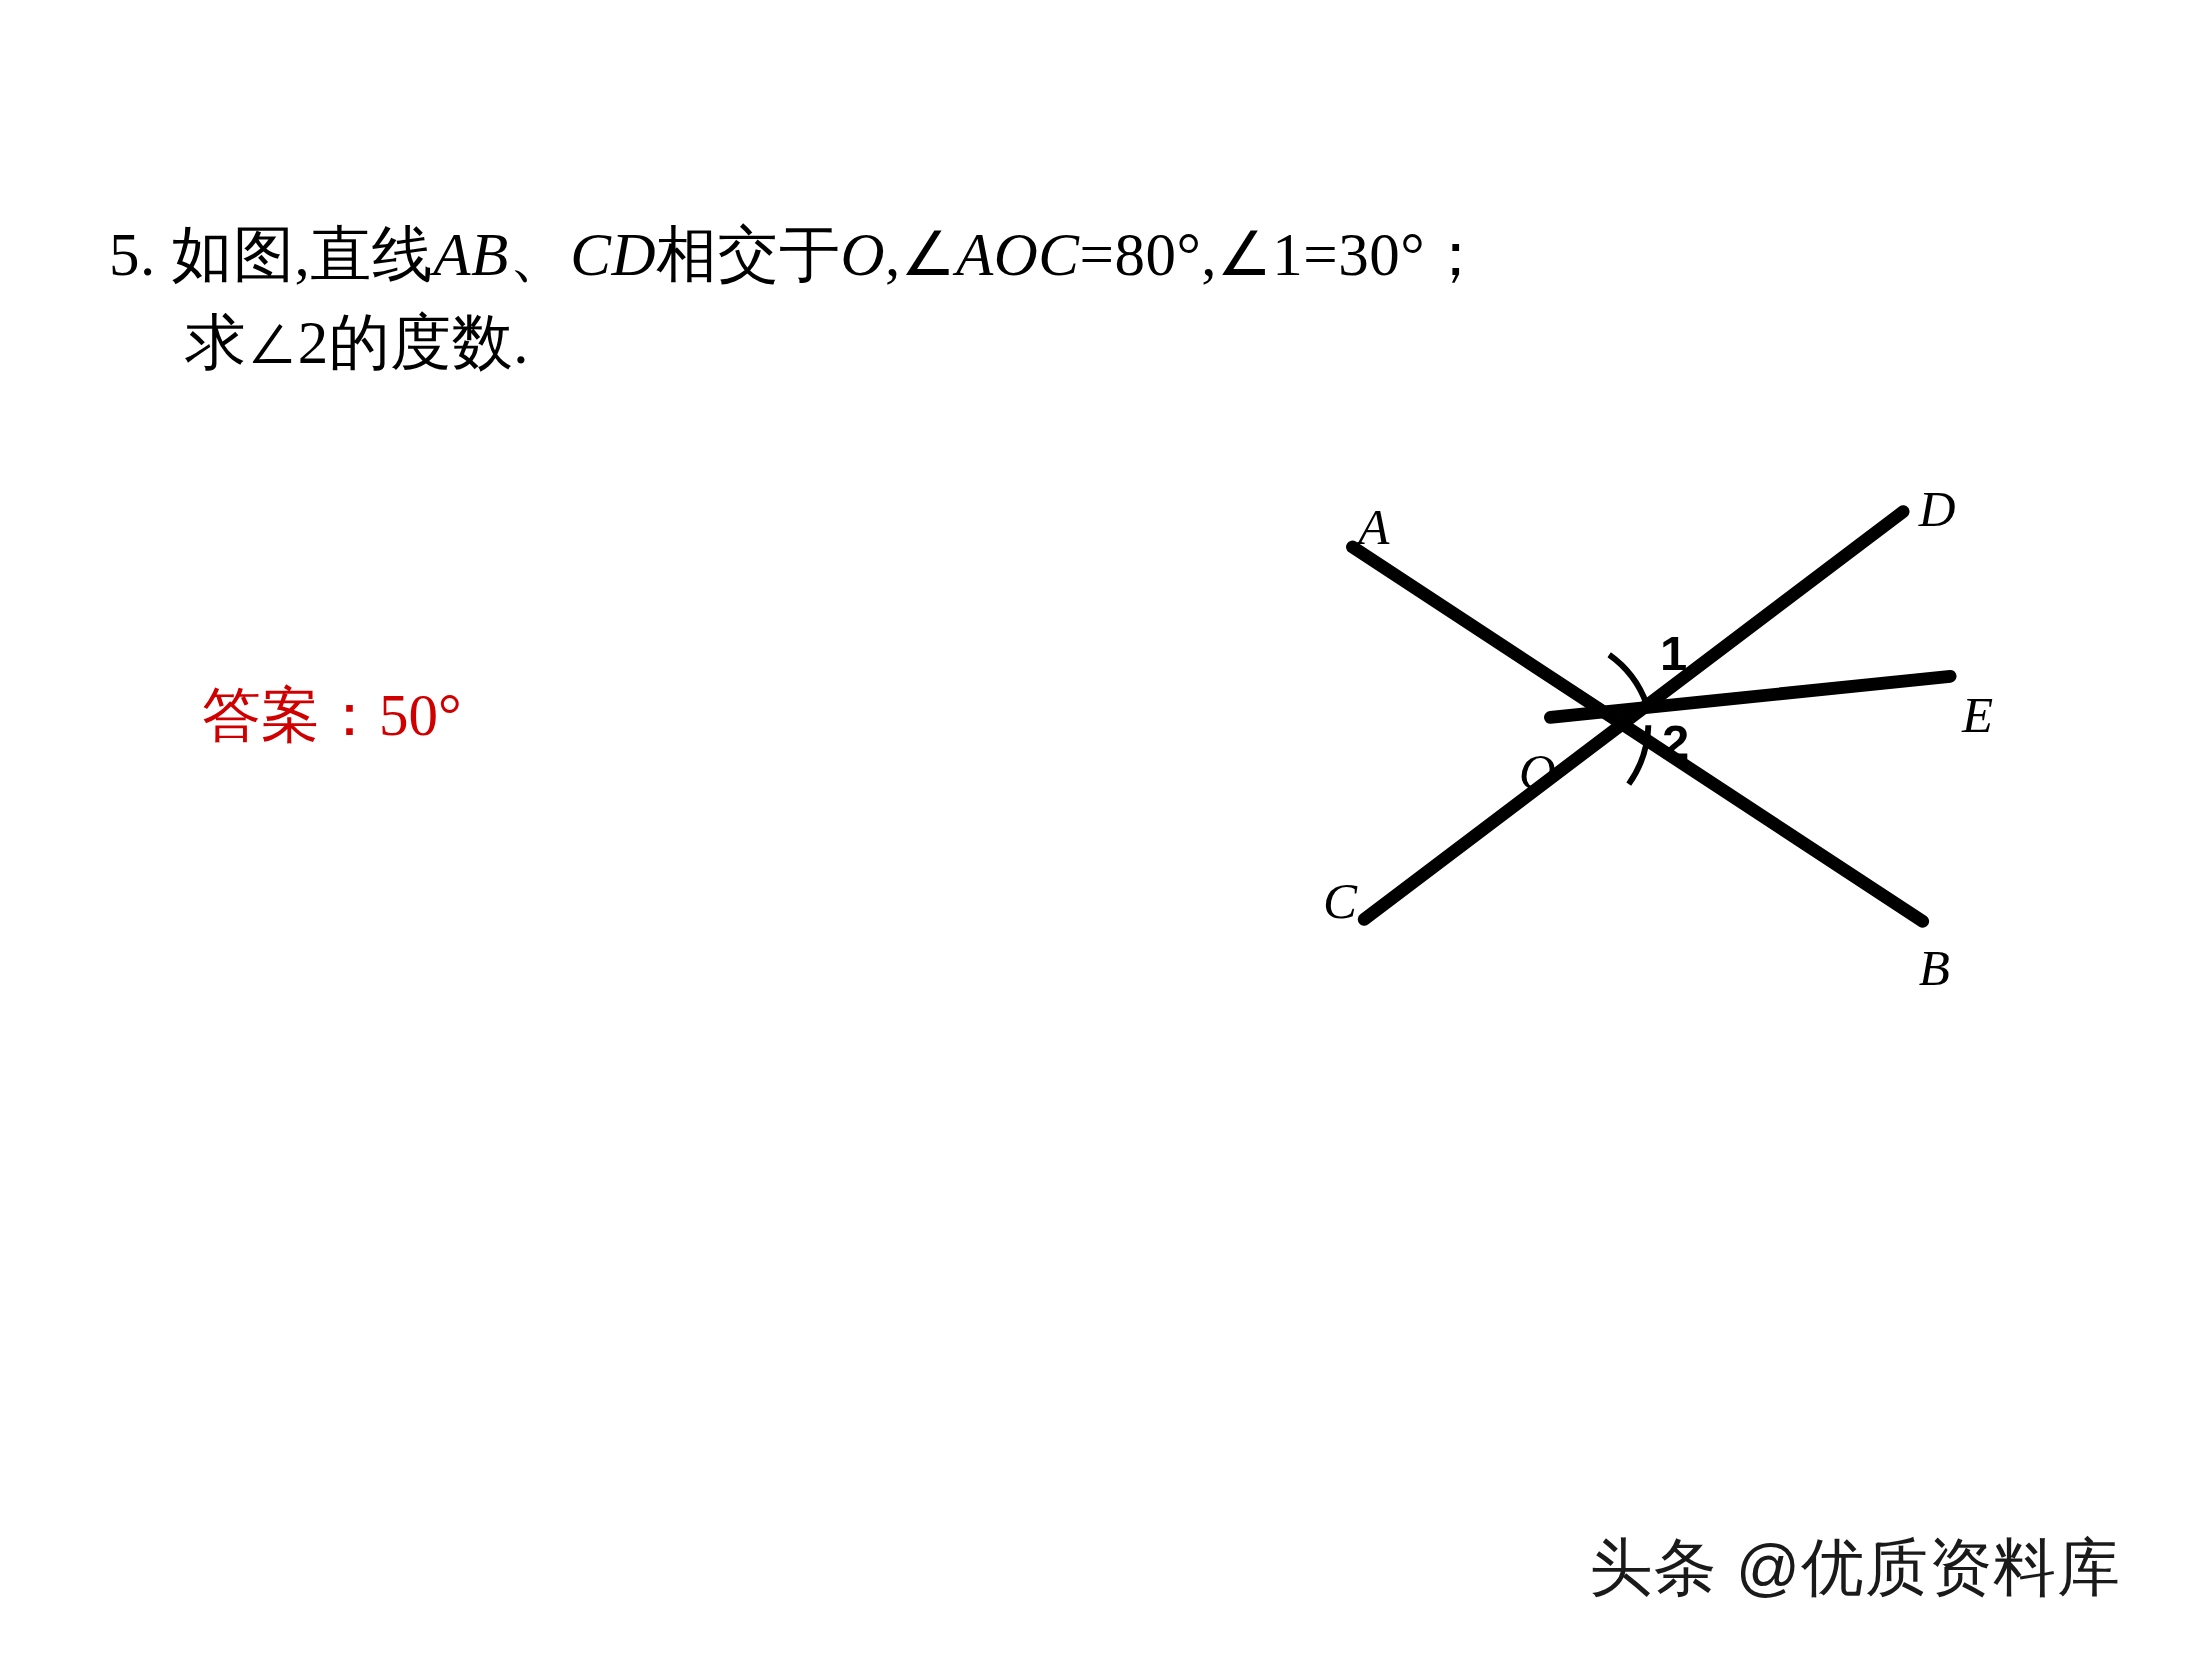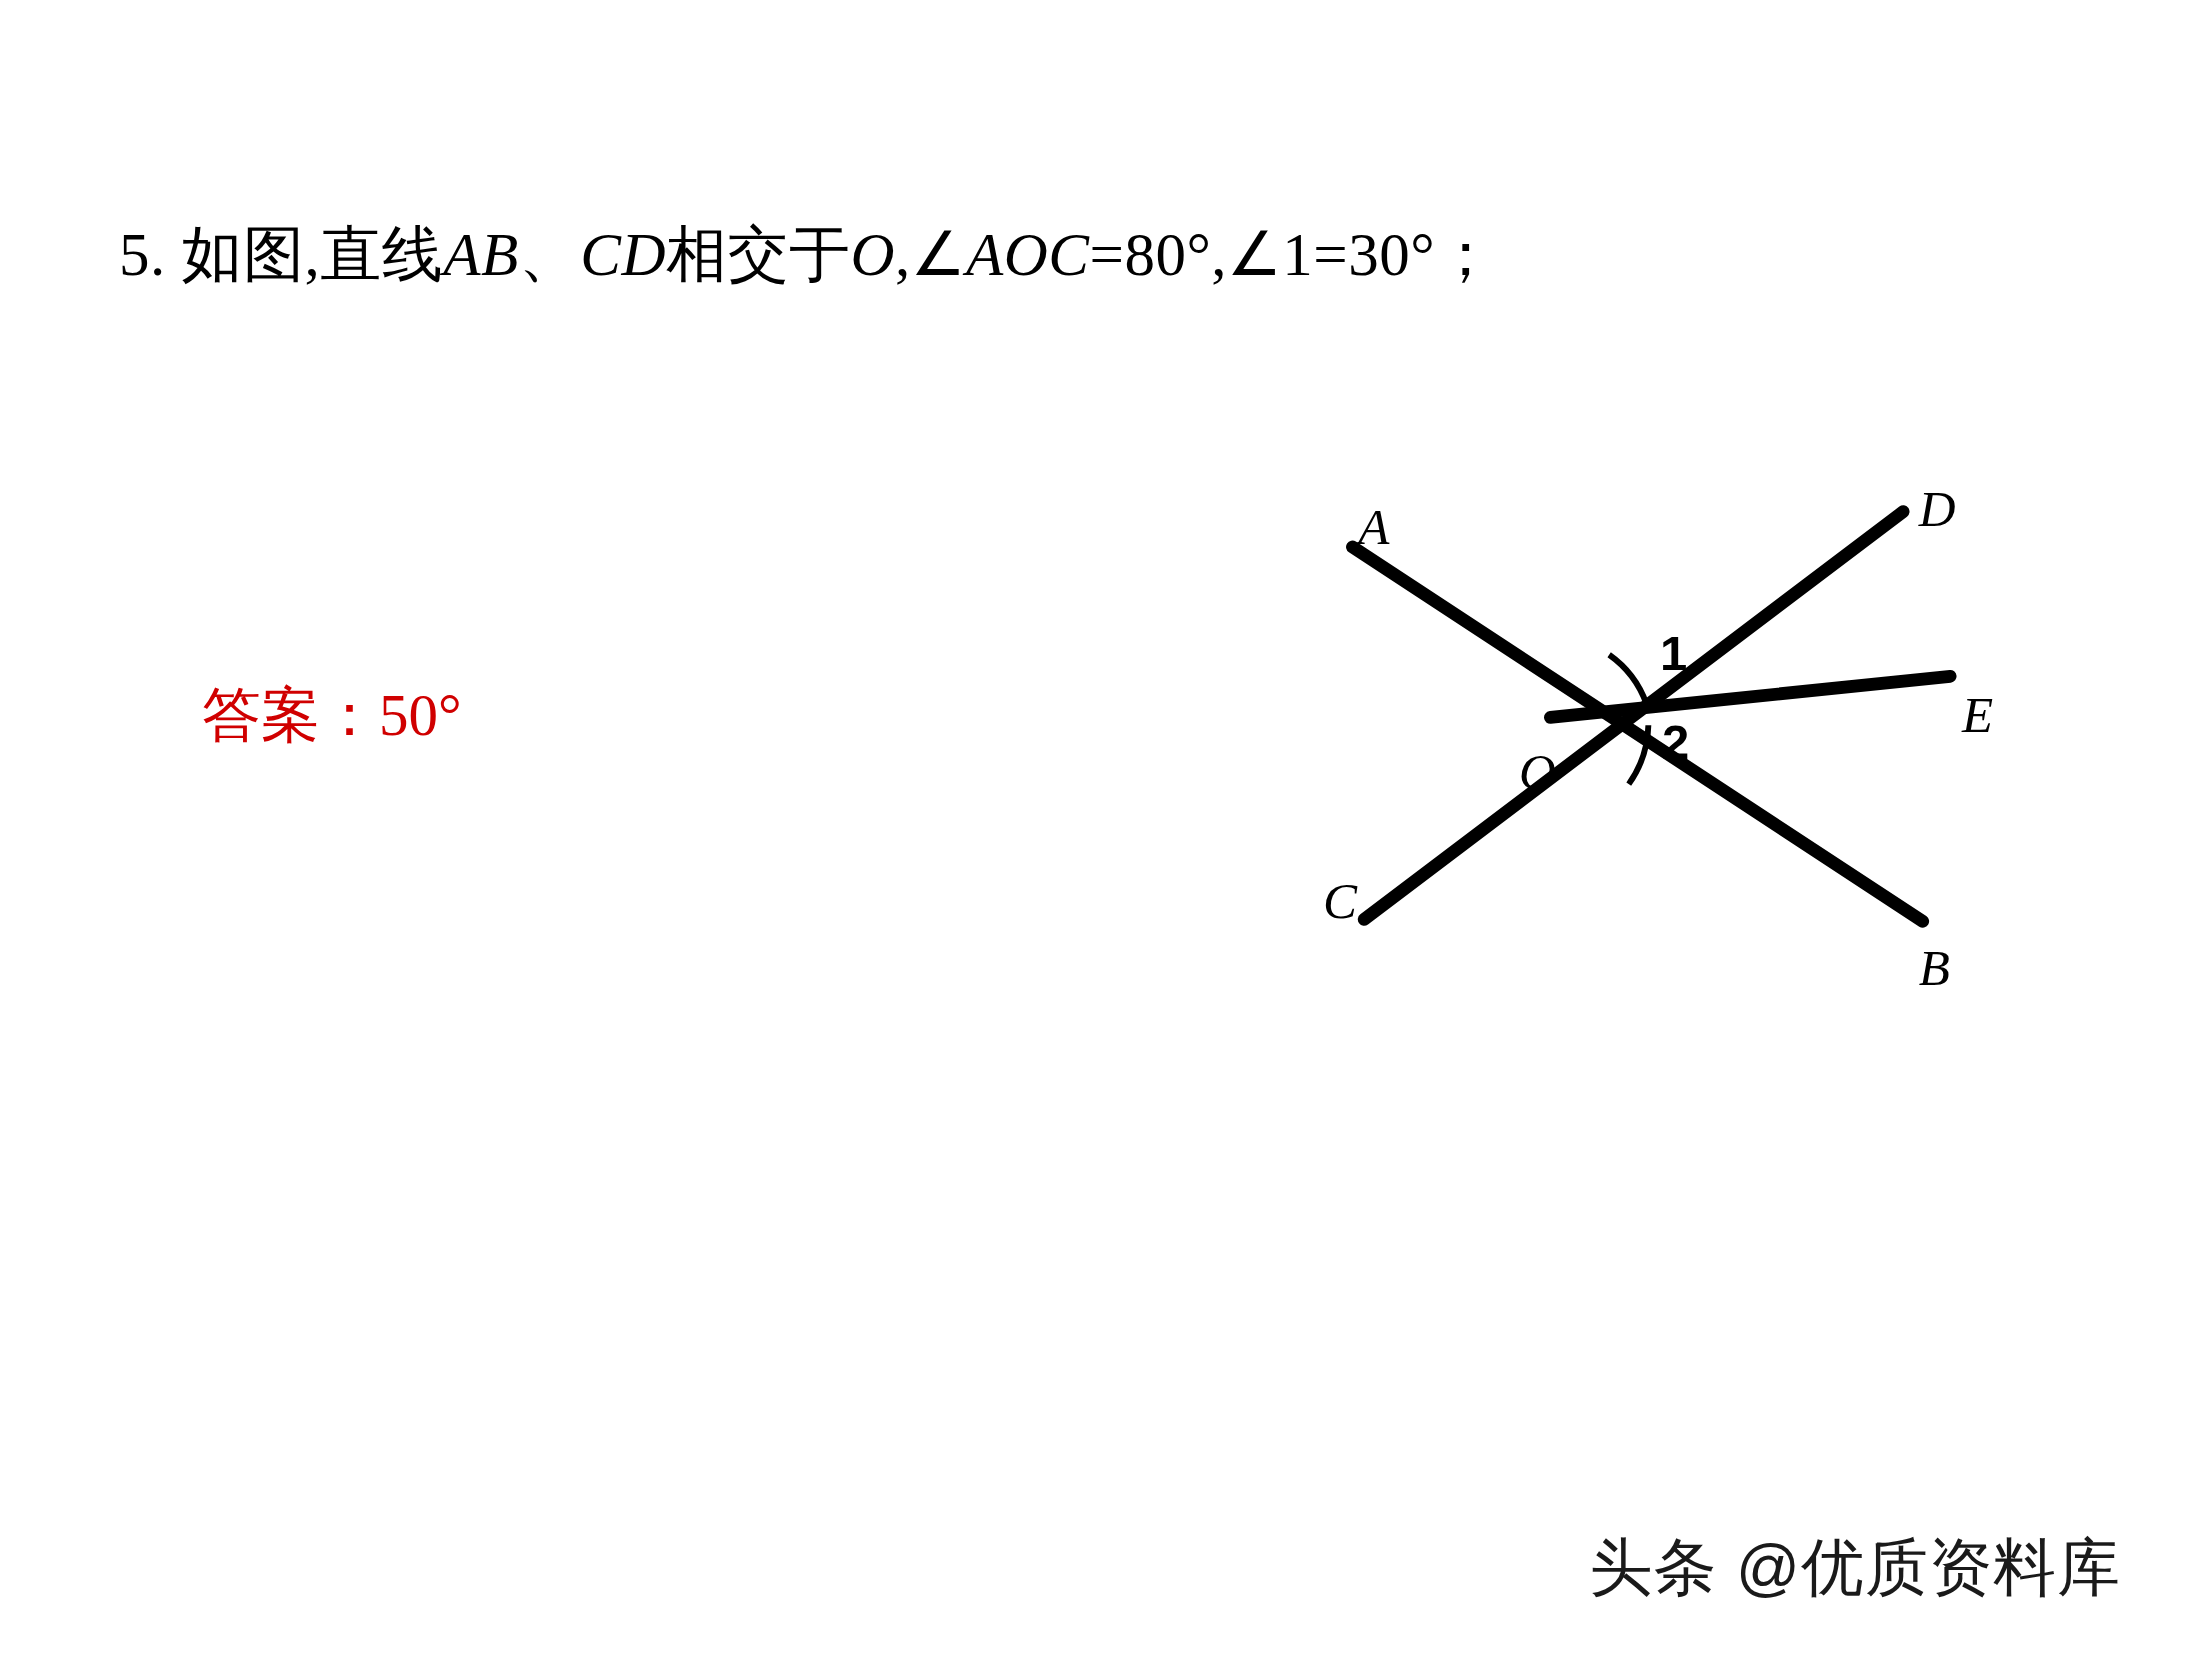--- a/index.html
+++ b/index.html
@@ -11,21 +11,21 @@
     width: 2205px;
     height: 1654px;
     position: relative;
     font-family: "Liberation Serif", serif;
     overflow: hidden;
   }
 
   
   #problem {
     position: absolute;
-    left: 119px;
+    left: 109px;
     top: 211px;
     width: 1764px;
   }
   .stmt-line {
     font-size: 61px;
     line-height: 1.45;
     color: #000000;
     white-space: pre;
     letter-spacing: 0.5px;
   }
@@ -74,20 +74,21 @@
     white-space: pre;
     letter-spacing: 1px;
     text-align: right;
   }
 </style>
 </head>
 <body>
 
 <div id="problem">
   <div class="stmt-line"><span>5.</span> <span>如图,直线</span><span class="ital">AB</span><span>、</span><span class="ital">CD</span><span>相交于</span><span class="ital">O</span><span>,∠</span><span class="ital">AOC</span><span>=80°</span><span>,∠1=30°</span><span>；</span></div>
+  <div class="stmt-line second">求∠2的度数.</div>
 </div>
 
 <div id="answer"><span>答案：</span><span class="ans-val">50°</span></div>
 
 <div id="figure">
   <svg width="784" height="549" viewBox="0 0 800 560" xmlns="http://www.w3.org/2000/svg">
 
     <line x1="30" y1="58" x2="612" y2="440" stroke="#000000" stroke-width="13" stroke-linecap="round"></line>
 
     <line x1="42" y1="438" x2="592" y2="22" stroke="#000000" stroke-width="13" stroke-linecap="round"></line>

